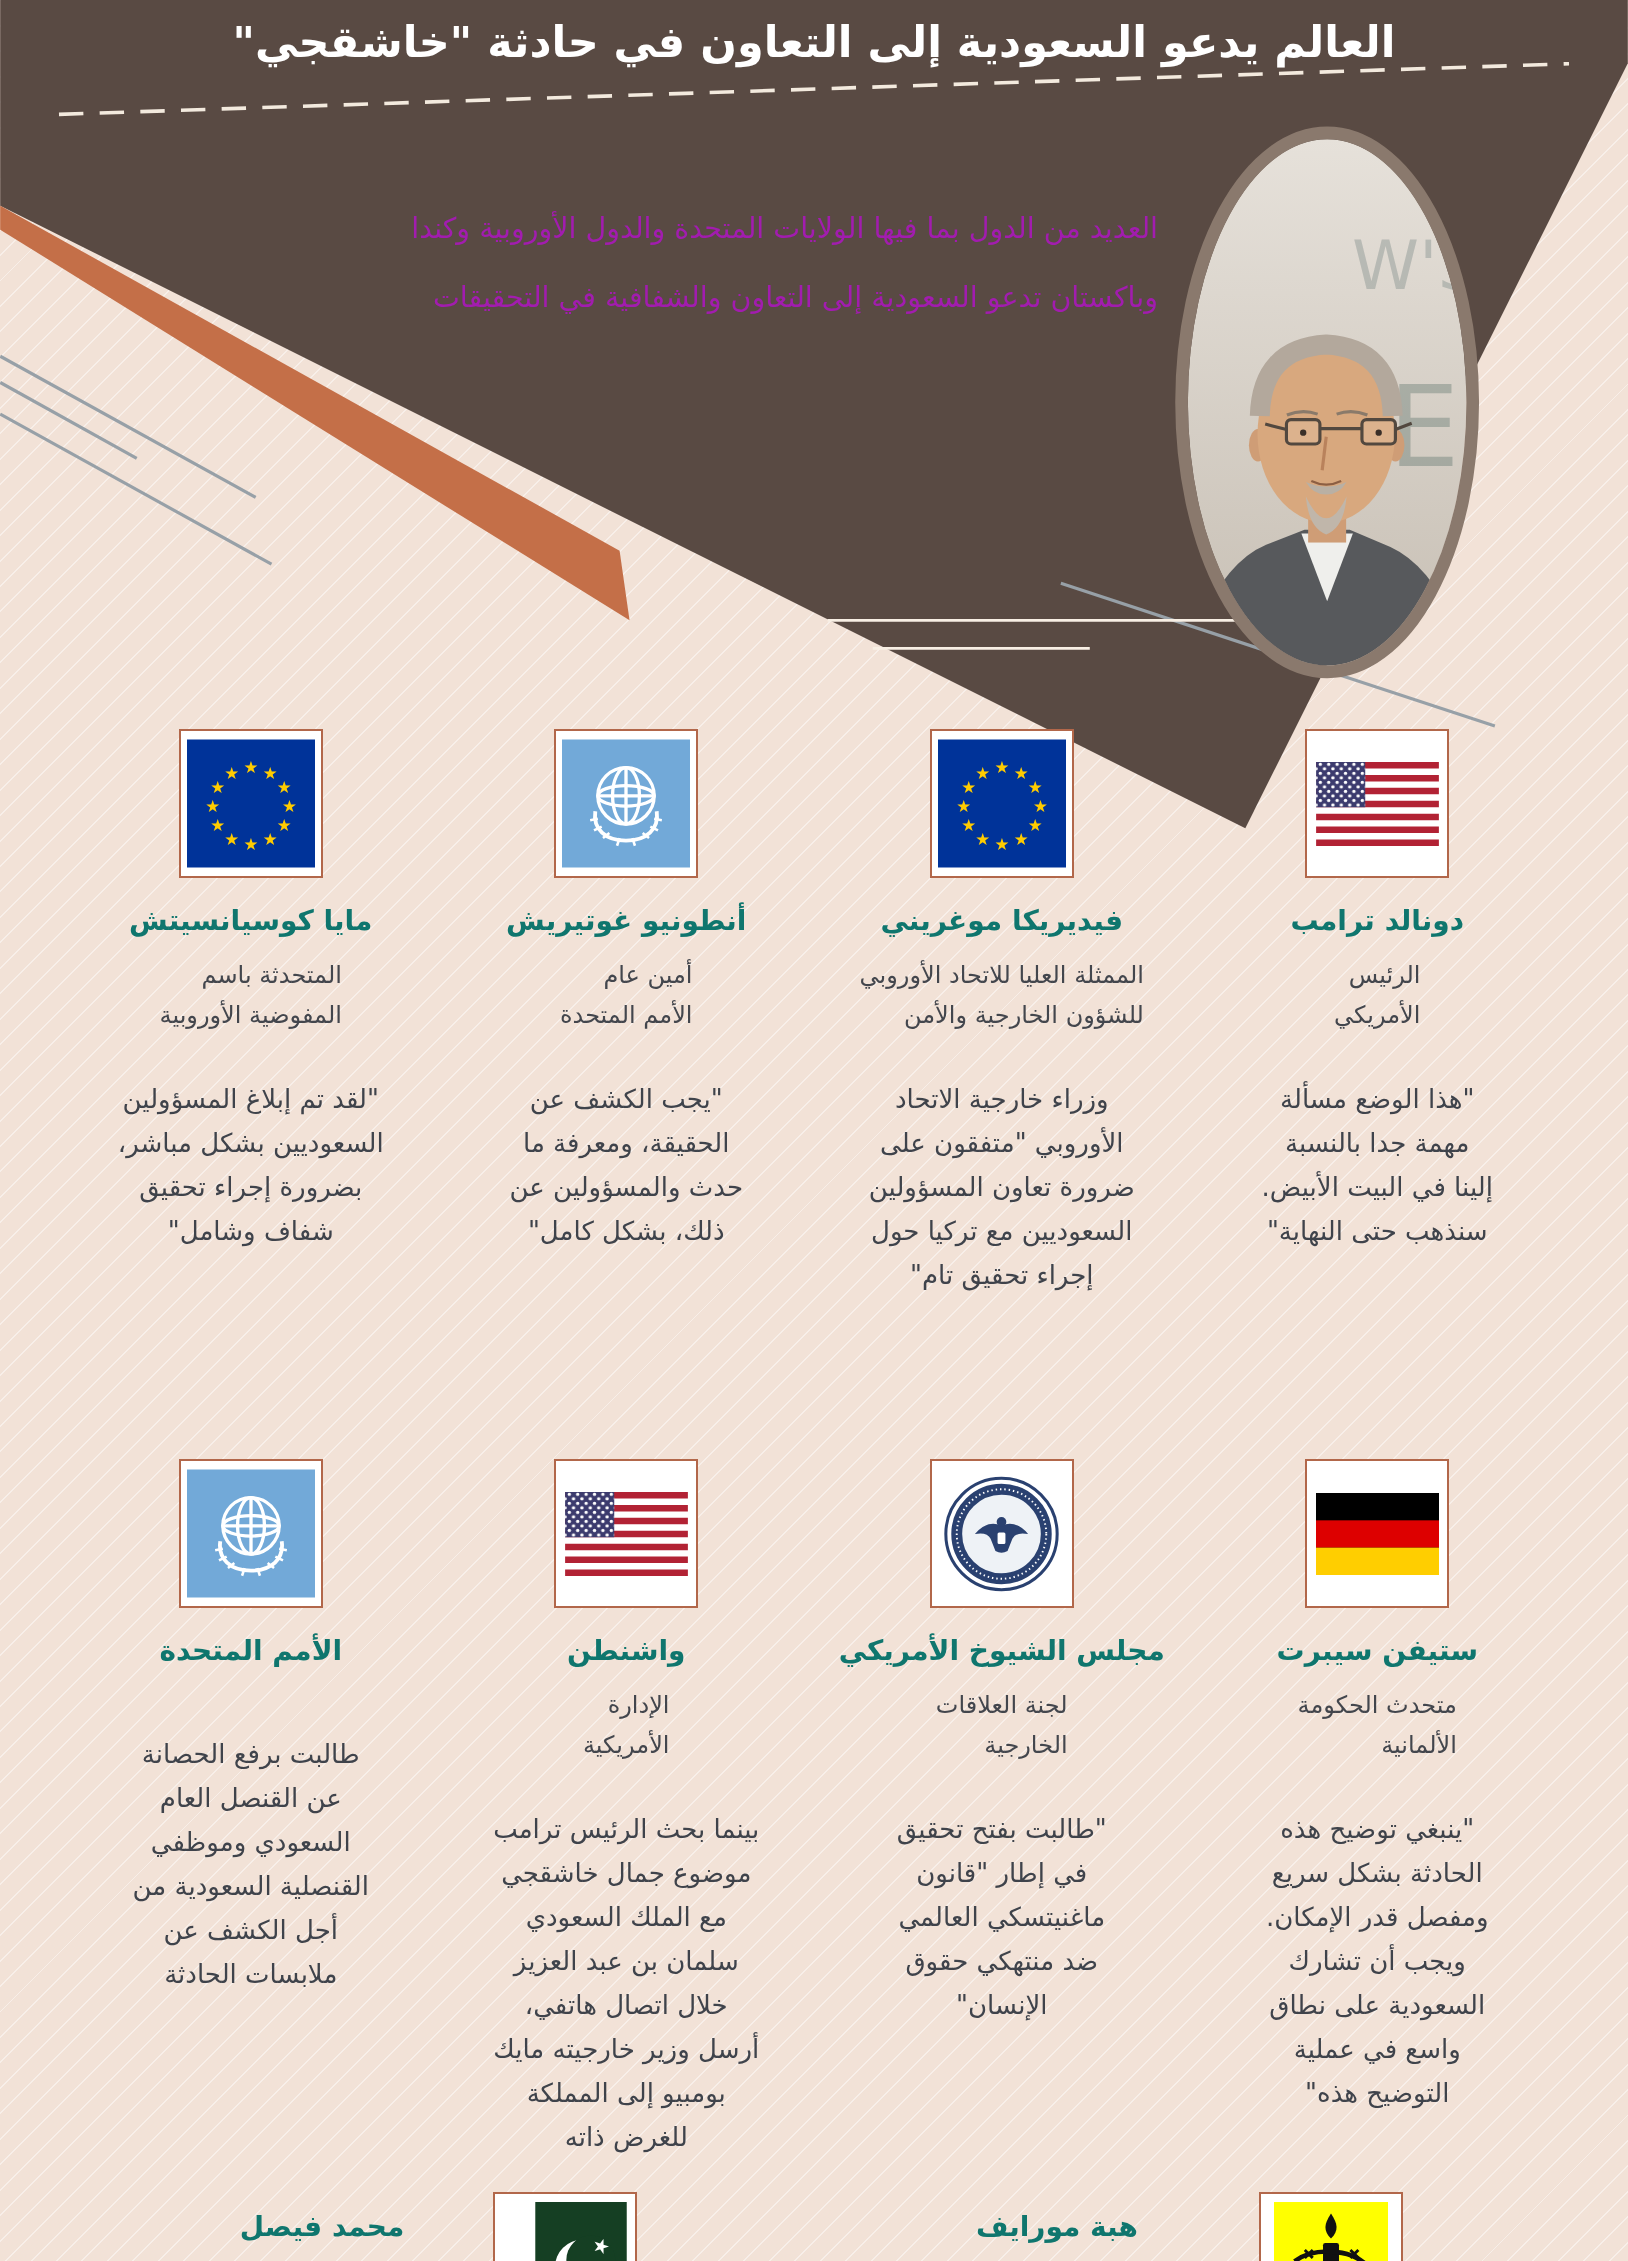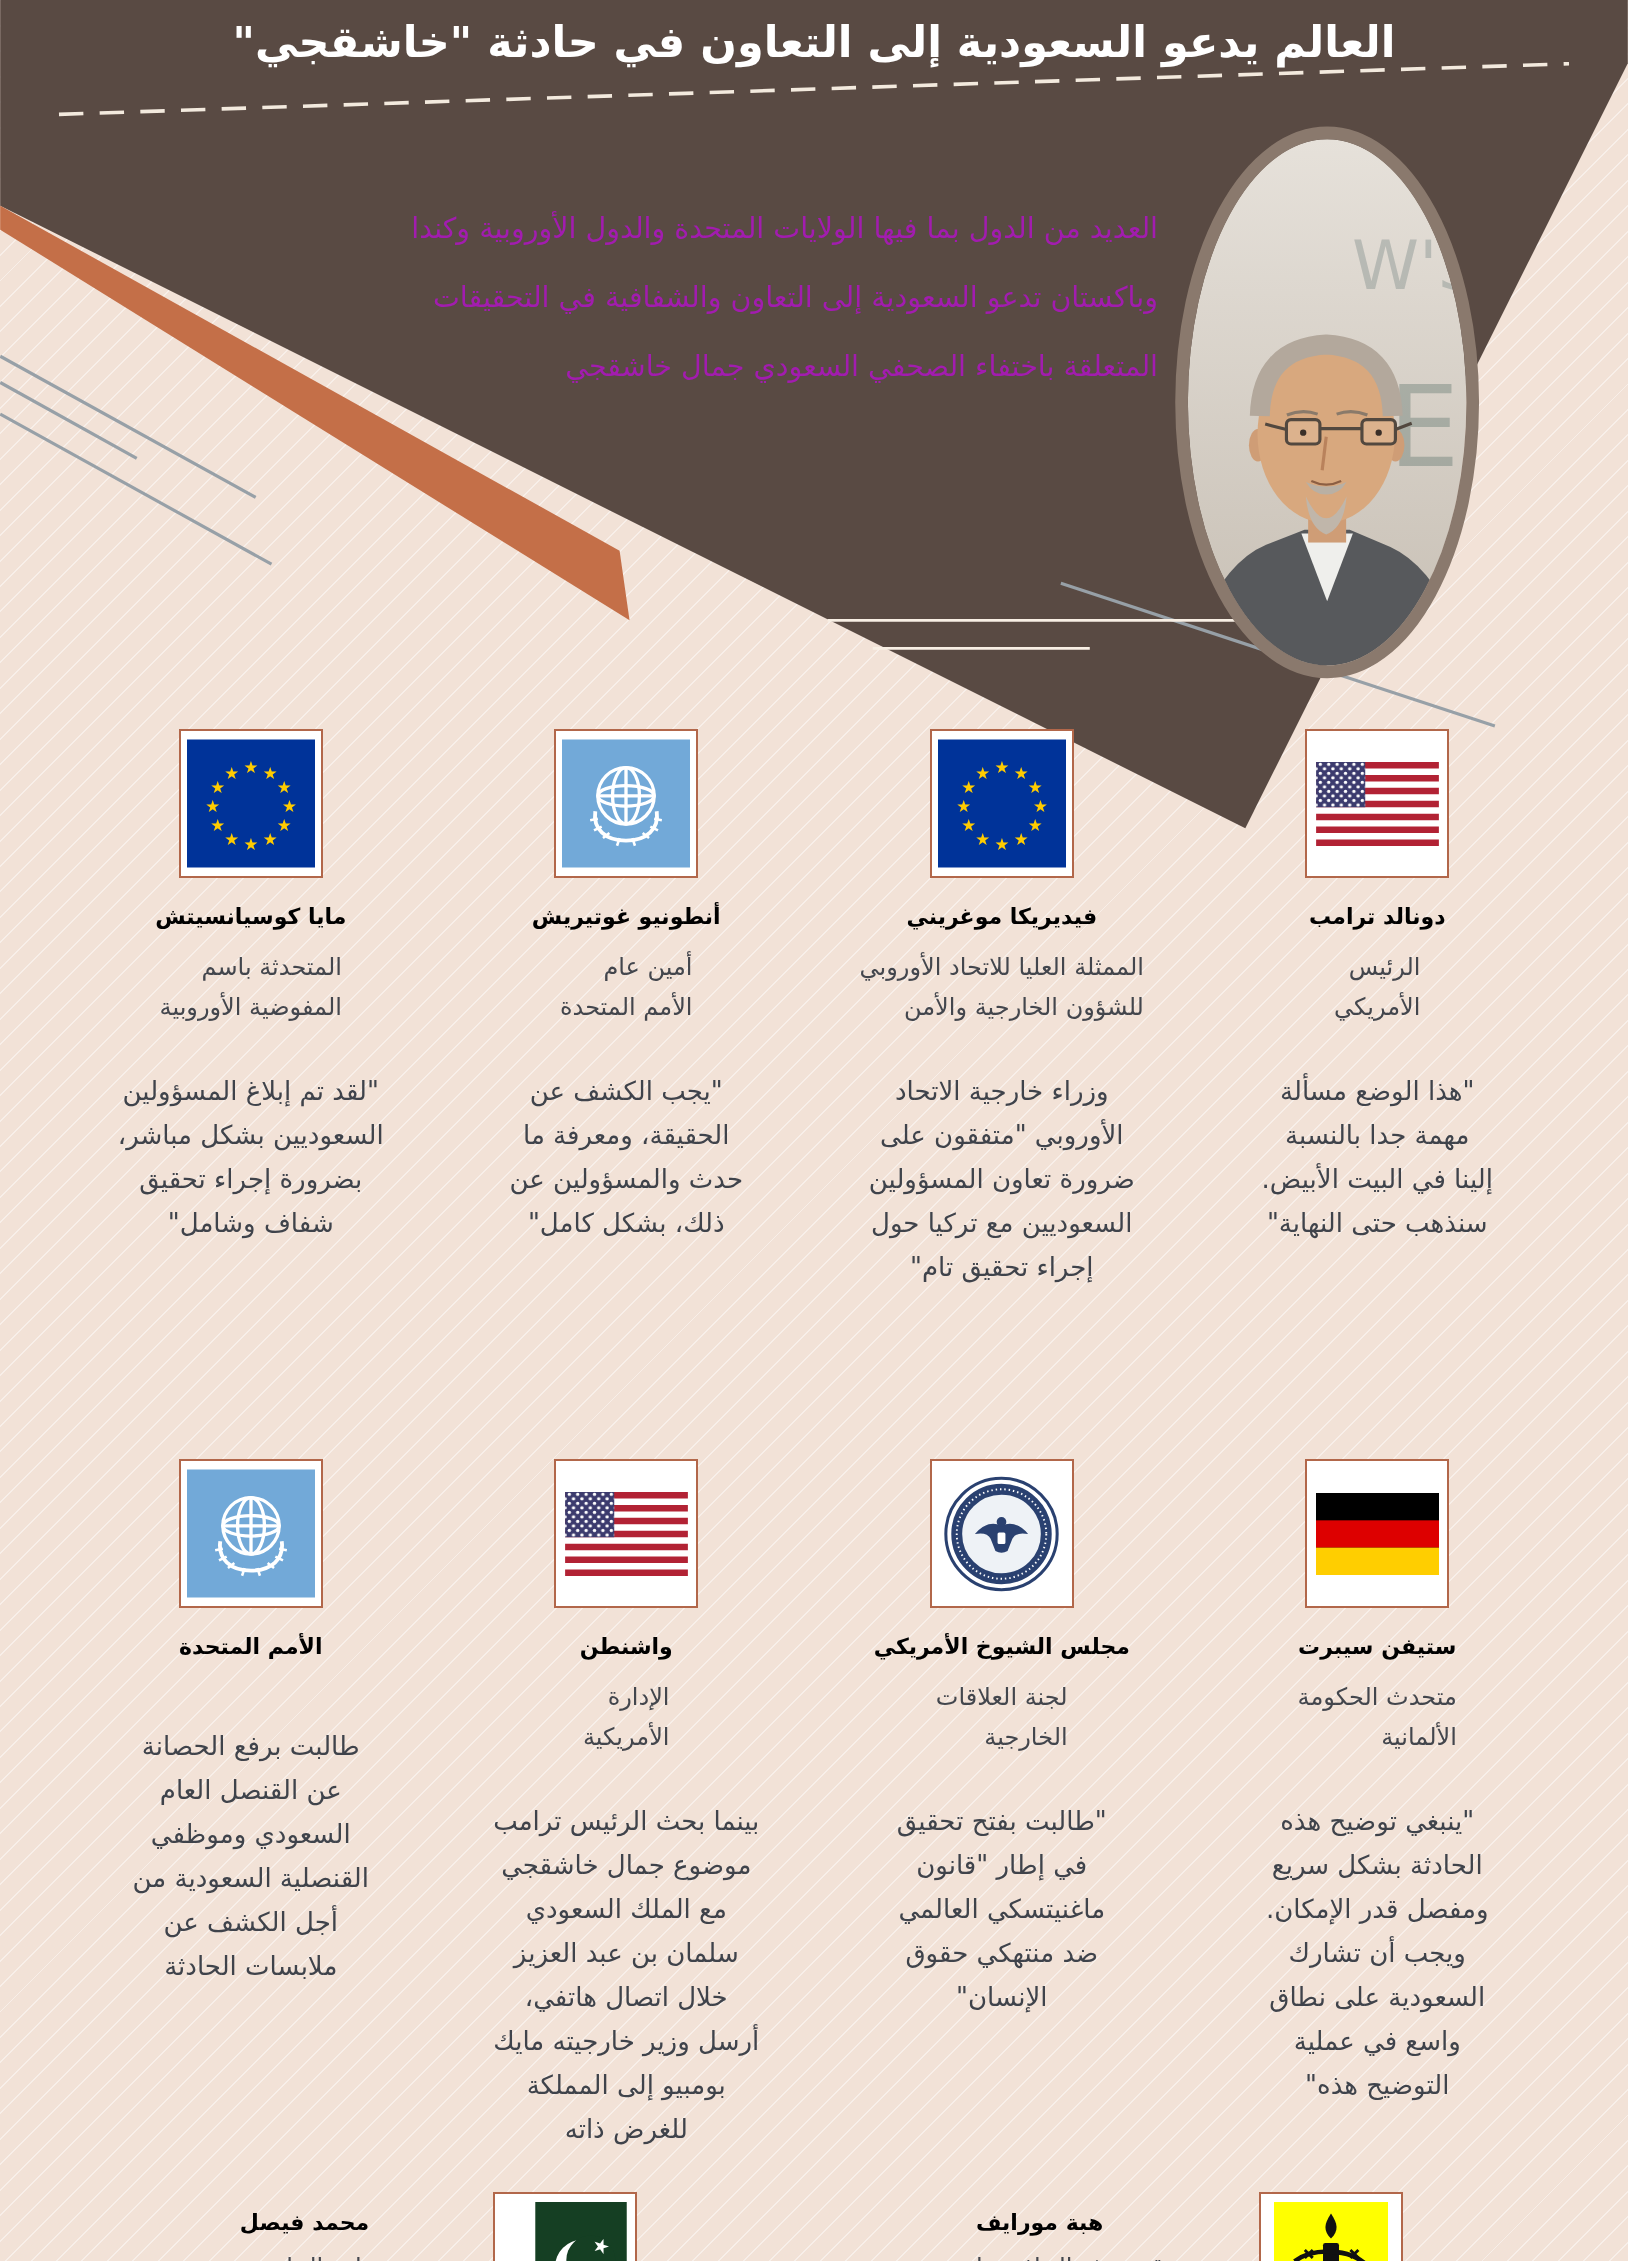--- a/index.html
+++ b/index.html
@@ -11,21 +11,21 @@
   .banner-svg{position:absolute;top:0;left:0;z-index:1;display:block;}
   .page-title{position:absolute;top:17px;left:0;width:100%;z-index:2;
         text-align:center;direction:rtl;color:#ffffff;font-weight:bold;font-size:43px;letter-spacing:0.5px;}
   .intro{position:absolute;top:194px;right:470px;width:950px;z-index:2;
         direction:rtl;text-align:right;color:#a21caf;font-size:28.5px;line-height:69px;}
   .row{position:absolute;left:63px;right:63px;display:flex;flex-direction:row-reverse;z-index:2;}
   .row1{top:729px;} .row2{top:1459px;} .row3{top:2192px;}
   .col{flex:1;display:flex;flex-direction:column;align-items:center;}
   .flagbox{width:144px;height:149px;background:#ffffff;border:2.7px solid #b2674a;
         box-sizing:border-box;display:flex;align-items:center;justify-content:center;flex:none;}
-  .name{margin-top:26px;font-size:22px;font-weight:bold;color:#000000;direction:rtl;text-align:center;}
+  .name{margin-top:26px;font-size:28px;font-weight:bold;color:#0f766e;direction:rtl;text-align:center;}
   .role{margin-top:18px;font-size:24px;color:#43464d;line-height:40px;
         white-space:pre-line;direction:rtl;min-height:4.5px;}
   .quote{margin-top:42px;font-size:26px;color:#3f434b;line-height:44px;
         white-space:pre-line;direction:rtl;text-align:center;}
   .pair{flex:1;display:flex;flex-direction:column;align-items:center;}
   .pair-head{display:flex;flex-direction:row-reverse;align-items:flex-start;gap:30px;}
   .pair-text{display:flex;flex-direction:column;align-items:flex-end;direction:rtl;padding-top:6.3px;}
   .pair-text .name{margin-top:12px;text-align:right;}
   .pair-text .role{text-align:right;margin-top:11.8px;}
 </style>
@@ -99,21 +99,20 @@
       </g>
 
       <ellipse cx="2935" cy="890" rx="322" ry="596" fill="none" stroke="#8a796d" stroke-width="28"></ellipse>
     </g>
   </svg>
 
   <div class="page-title">العالم يدعو السعودية إلى التعاون في حادثة "خاشقجي"</div>
   <div class="intro">
     <div>العديد من الدول بما فيها الولايات المتحدة والدول الأوروبية وكندا</div>
     <div>وباكستان تدعو السعودية إلى التعاون والشفافية في التحقيقات</div>
-    <div>المتعلقة باختفاء الصحفي السعودي جمال خاشقجي</div>
   </div>
 
   <div class="row row1">
 
     <div class="col">
       <div class="flagbox">
         <svg width="123" height="84" viewBox="0 0 190 130">
           <defs>
               <pattern id="stars1" width="13" height="14" patternUnits="userSpaceOnUse">
             <circle cx="6.5" cy="3.5" r="2.6" fill="#fff"></circle>

